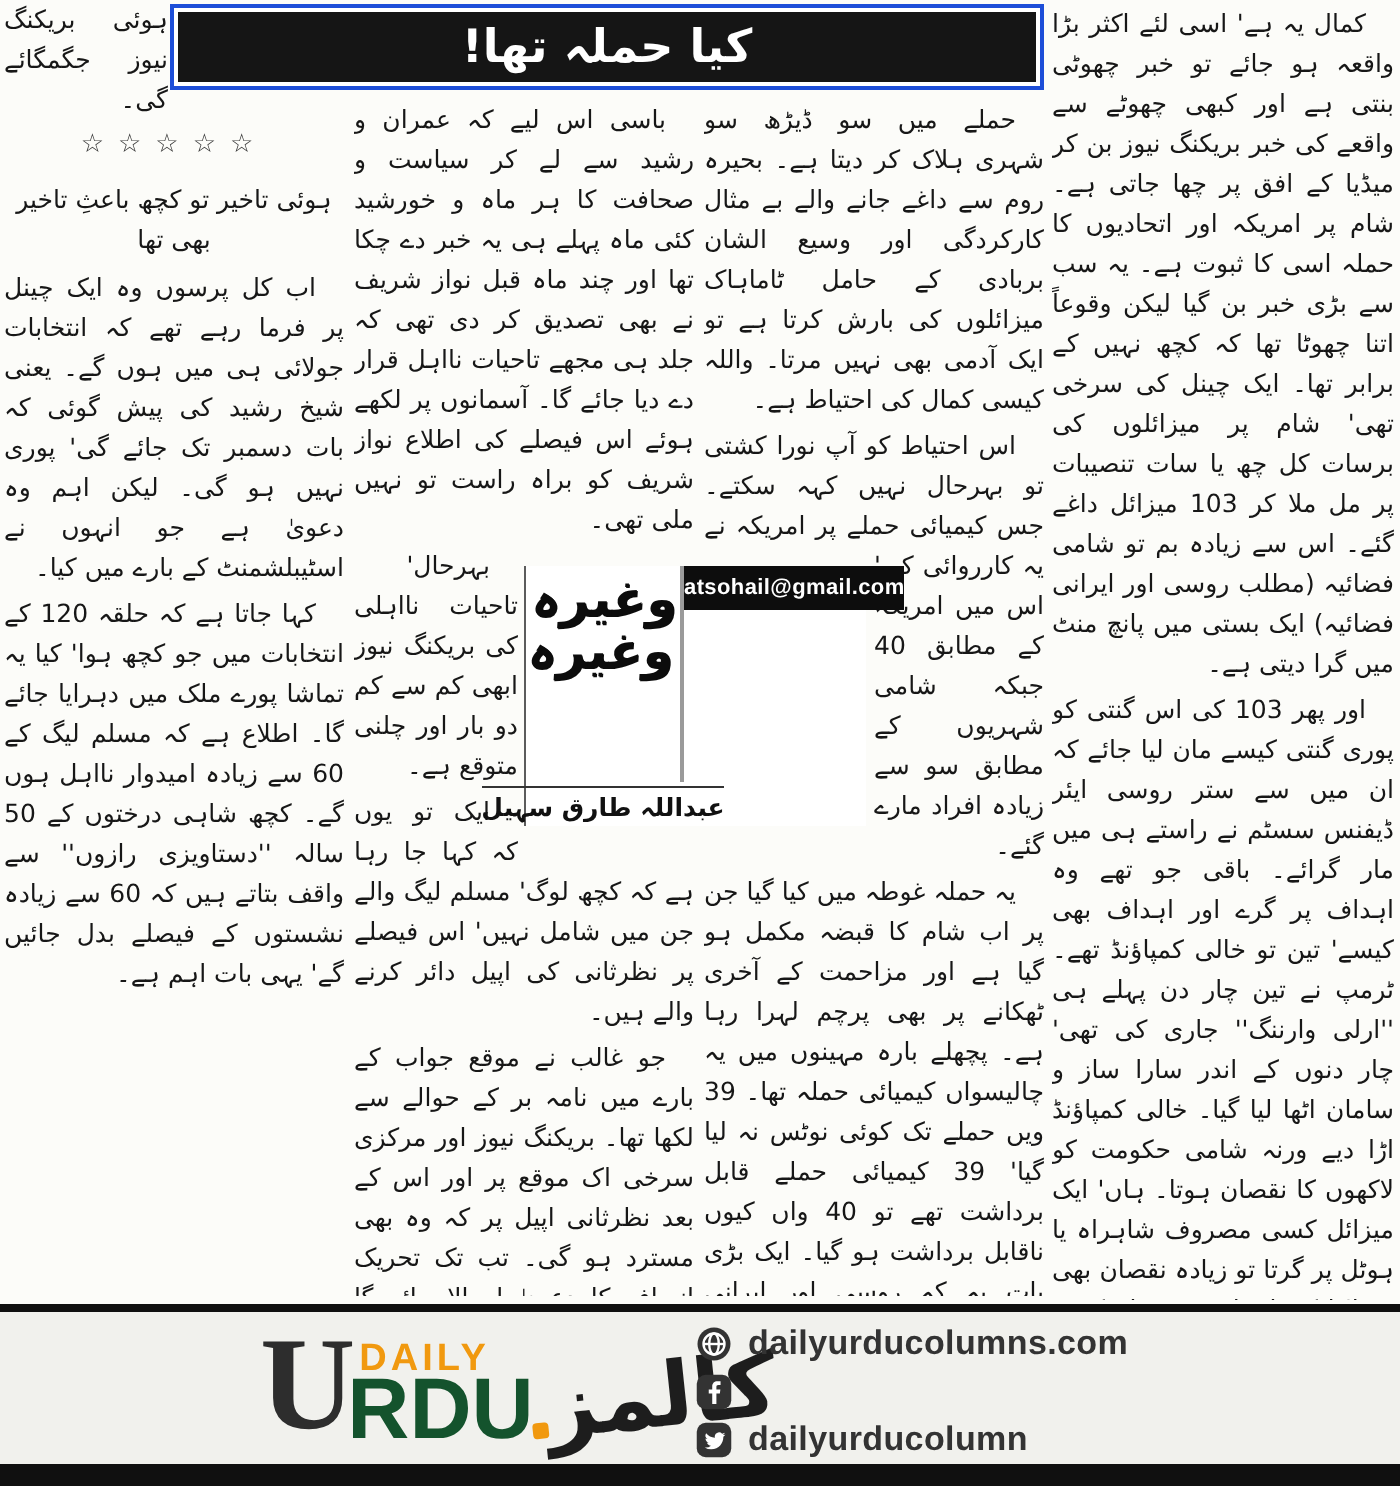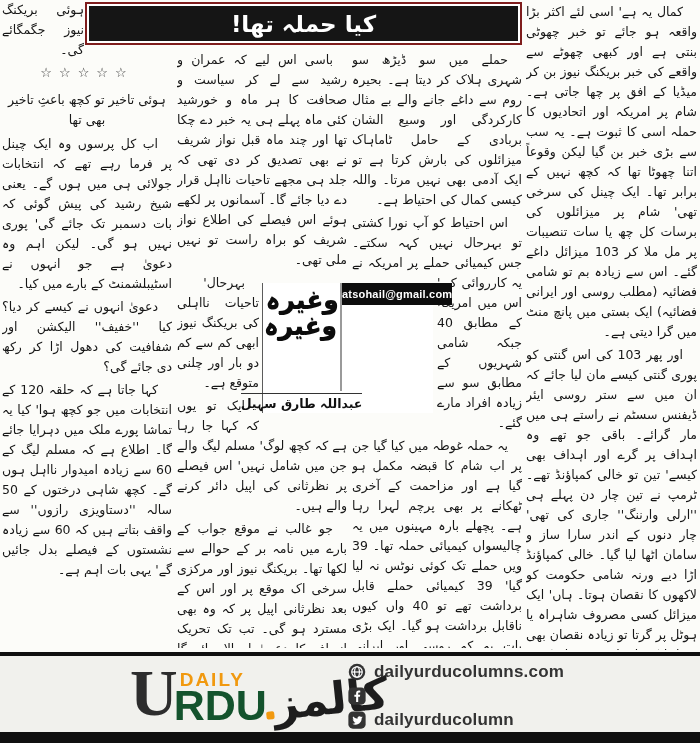--- a/index.html
+++ b/index.html
@@ -2,21 +2,21 @@
 <html><head>
 <meta charset="utf-8">
 <style>
   html,body{margin:0;padding:0;}
   body{background:#e9e9e6;font-family:"DejaVu Sans",sans-serif;}
   .page{position:relative;width:700px;height:743px;background:#fcfcf9;overflow:hidden;}
 
   
   .header-bar{
     position:absolute;left:85px;top:2px;width:437px;height:43px;
-    background:#151515;border:2px solid #7f1d1d;
+    background:#151515;border:2px solid #1d4ed8;
     box-shadow:inset 0 0 0 2px #ffffff;
     display:flex;align-items:center;justify-content:center;box-sizing:border-box;
   }
   .headline{color:#ffffff;font-size:23px;font-weight:bold;direction:rtl;letter-spacing:1px;}
 
   
   .col{
     position:absolute;direction:rtl;text-align:justify;
     font-size:12.5px;line-height:1.6;color:#171717;overflow:hidden;
   }
@@ -110,21 +110,20 @@
   <div class="header-bar">
     <span class="headline" lang="ur">کیا حملہ تھا!</span>
   </div>
 
   <div class="col col-a" lang="ur">
     <div class="sp-hdr"></div>
     <p class="lead">ہوئی بریکنگ نیوز جگمگائے گی۔</p>
     <div class="stars">☆☆☆☆☆</div>
     <p class="verse">ہوئی تاخیر تو کچھ باعثِ تاخیر بھی تھا</p>
     <p>اب کل پرسوں وہ ایک چینل پر فرما رہے تھے کہ انتخابات جولائی ہی میں ہوں گے۔ یعنی شیخ رشید کی پیش گوئی کہ بات دسمبر تک جائے گی' پوری نہیں ہو گی۔ لیکن اہم وہ دعویٰ ہے جو انہوں نے اسٹیبلشمنٹ کے بارے میں کیا۔</p>
-    <p>دعویٰ انہوں نے کیسے کر دیا؟ کیا ''خفیف'' الیکشن اور شفافیت کی دھول اڑا کر رکھ دی جائے گی؟</p>
     <p>کہا جاتا ہے کہ حلقہ 120 کے انتخابات میں جو کچھ ہوا' کیا یہ تماشا پورے ملک میں دہرایا جائے گا۔ اطلاع ہے کہ مسلم لیگ کے 60 سے زیادہ امیدوار نااہل ہوں گے۔ کچھ شاہی درختوں کے 50 سالہ ''دستاویزی رازوں'' سے واقف بتاتے ہیں کہ 60 سے زیادہ نشستوں کے فیصلے بدل جائیں گے' یہی بات اہم ہے۔</p>
 
   </div>
 
   <div class="col col-b" lang="ur">
     <div class="sp-r0"></div>
     <div class="sp-r1"></div>
     <p>باسی اس لیے کہ عمران و رشید سے لے کر سیاست و صحافت کا ہر ماہ و خورشید کئی ماہ پہلے ہی یہ خبر دے چکا تھا اور چند ماہ قبل نواز شریف نے بھی تصدیق کر دی تھی کہ جلد ہی مجھے تاحیات نااہل قرار دے دیا جائے گا۔ آسمانوں پر لکھے ہوئے اس فیصلے کی اطلاع نواز شریف کو براہ راست تو نہیں ملی تھی۔</p>
     <p>بہرحال' تاحیات نااہلی کی بریکنگ نیوز ابھی کم سے کم دو بار اور چلنی متوقع ہے۔</p>
     <p>ایک تو یوں کہ کہا جا رہا ہے کہ کچھ لوگ' مسلم لیگ والے جن میں شامل نہیں' اس فیصلے پر نظرثانی کی اپیل دائر کرنے والے ہیں۔</p>

